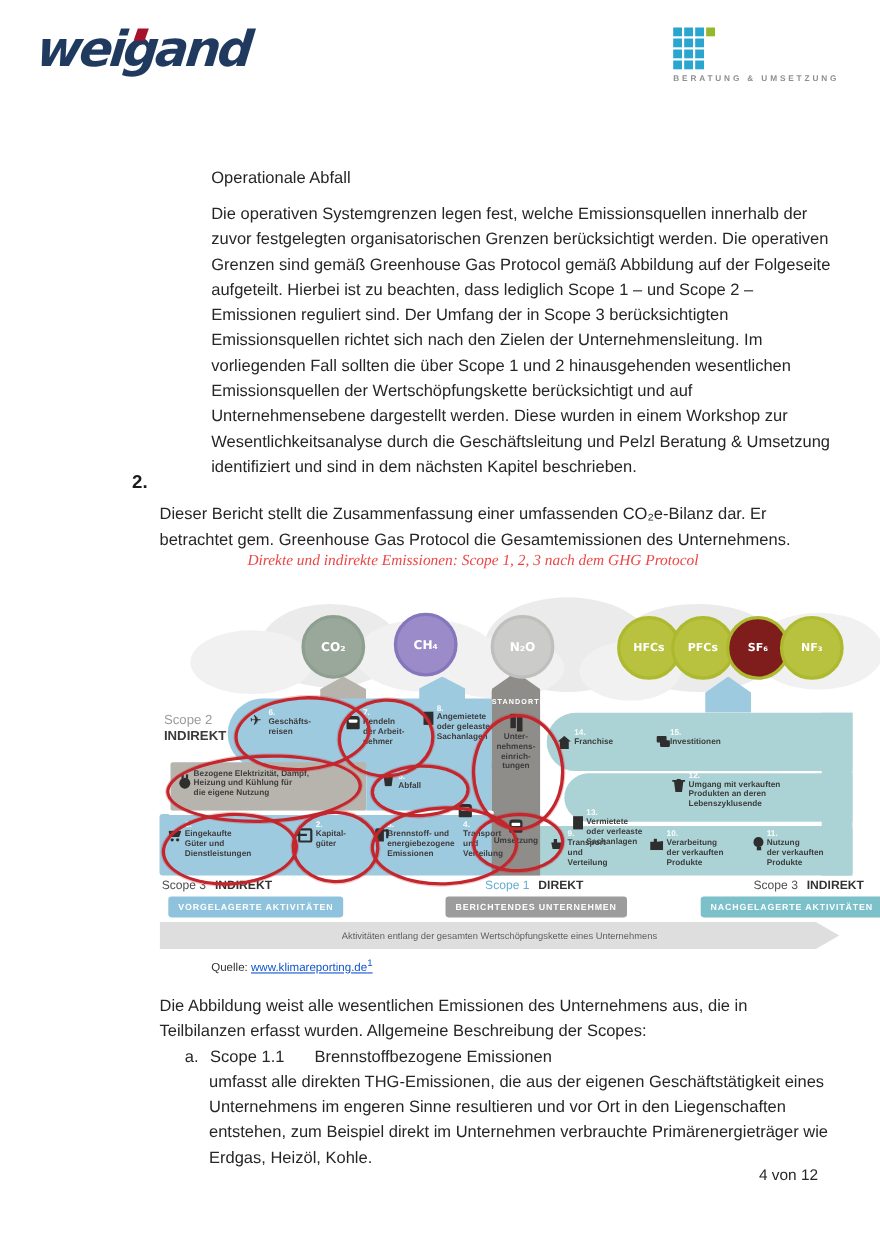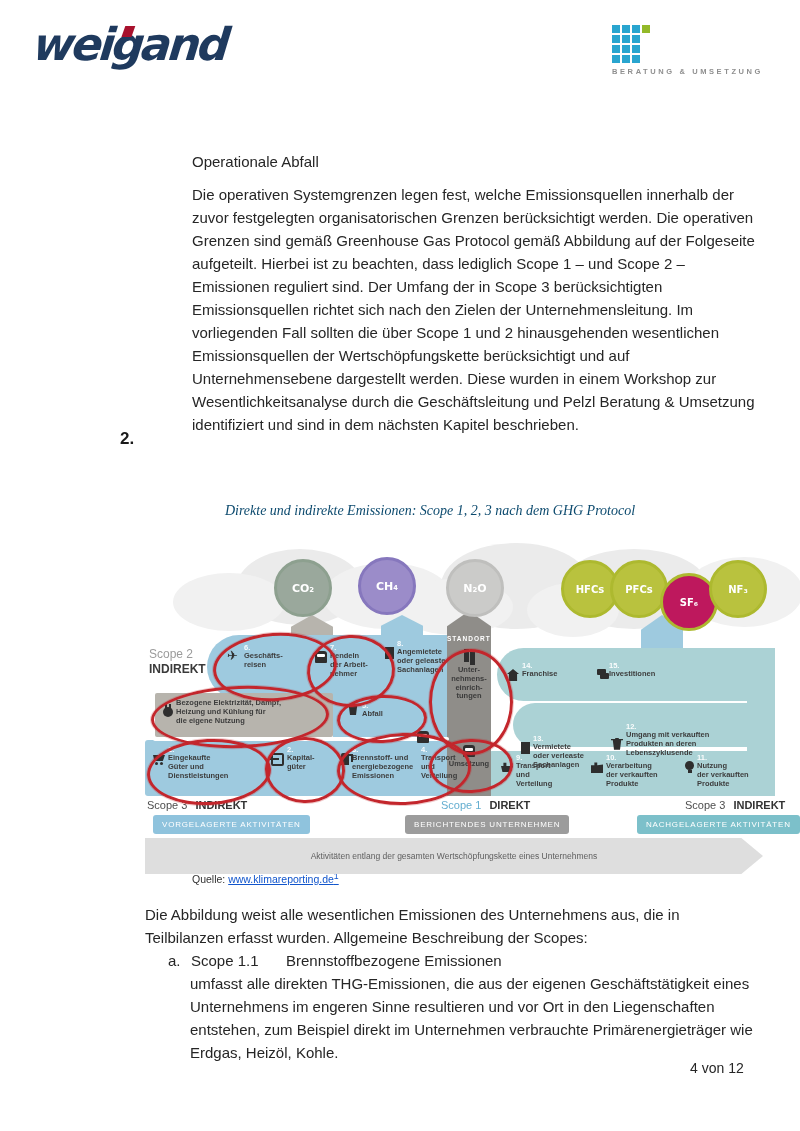--- a/index.html
+++ b/index.html
@@ -19,21 +19,21 @@
   .pcell.green{background:#93b929;}
   .pcell.empty{background:transparent;}
   .pelzl-box{background:#29a5cf;color:#fff;font-weight:700;font-size:29px;letter-spacing:1px;
              height:38px;line-height:38px;padding:0 6px;}
   .pelzl-tagline{margin-top:4px;font-size:7.5px;letter-spacing:2.6px;color:#8f8f8f;font-weight:700;white-space:nowrap;}
   
   .t15{font-size:15px;line-height:23px;}
   .abs{position:absolute;}
   .h2{font-weight:700;font-size:17px;display:flex;gap:11px;color:#1a1a1a;}
   .caption{font-family:"Liberation Serif","DejaVu Serif",serif;font-style:italic;
-           font-size:14px;color:#0c4a6e;text-align:center;}
+           font-size:14px;color:#ef4444;text-align:center;}
   .source{font-size:10.5px;color:#333;}
   .source a{color:#1155cc;text-decoration:underline;cursor:pointer;}
   .list-head{display:flex;font-size:15px;line-height:23px;}
   .list-marker{width:23px;}
   .list-term{width:95px;}
   .pagenum{font-size:14px;color:#262626;}
   
   .diagram{position:absolute;left:145px;top:533px;width:630px;height:335px;}
   .cloud{position:absolute;background:#ebebeb;border-radius:50%;}
   .cloud.lt{background:#f1f1f1;}
@@ -58,23 +58,23 @@
   .dlabel{font-size:7.5px;line-height:8.8px;color:#3d3d3d;font-weight:700;white-space:pre-line;}
   .center-item{position:absolute;z-index:4;width:44px;display:flex;flex-direction:column;
                align-items:center;text-align:center;}
   .center-item .dlabel{text-align:center;color:#3b3b3b;}
   .rc{position:absolute;border:3px solid #c3262c;border-radius:50%;z-index:6;
       box-shadow:0 0 0 1px rgba(195,38,44,.25);}
   .footer-scope{position:absolute;z-index:3;font-size:11px;white-space:nowrap;}
   .footer-scope .s{color:#4e4e4e;}
   .footer-scope .s.blue-txt{color:#64aed0;}
   .footer-scope .t{font-weight:700;color:#333;margin-left:8px;}
-  .pill{position:absolute;z-index:3;color:#fff;font-weight:400;font-size:8px;letter-spacing:.8px;
+  .pill{position:absolute;z-index:3;color:#fff;font-weight:700;font-size:8px;letter-spacing:.8px;
         padding:5px 9px;border-radius:3px;white-space:nowrap;}
-  .flowarrow{position:absolute;left:0;top:305px;width:618px;height:36px;background:#dedede;
+  .flowarrow{position:absolute;left:0;top:305px;width:618px;height:25px;background:#dedede;
              clip-path:polygon(0 0,96.5% 0,100% 50%,96.5% 100%,0 100%);
              display:flex;align-items:center;justify-content:center;
              font-size:8.5px;color:#5f5f5f;z-index:1;}
   
   .ic{position:relative;width:12px;height:12px;flex:0 0 auto;margin-top:8px;}
   .ic.ctr{margin-top:0;}
   .ic-plane::before{content:"✈";font-family:"DejaVu Sans",sans-serif;font-size:13px;color:#2e2e2e;
                     position:absolute;top:-3px;left:-2px;}
   .ic-train,.ic-tram,.ic-bus{background:#2e2e2e;border-radius:3px 3px 1px 1px;}
   .ic-train::after,.ic-tram::after,.ic-bus::after{content:"";position:absolute;left:2px;top:2.5px;
@@ -134,40 +134,41 @@
     </div>
     <div class="pelzl-tagline">BERATUNG &amp; UMSETZUNG</div>
   </div>
 
   <div class="abs t15" style="left:192px;top:150px;">Operationale Abfall</div>
   <div class="abs t15" style="left:192px;top:183px;width:566px;">Die operativen Systemgrenzen legen fest, welche Emissionsquellen innerhalb der zuvor festgelegten organisatorischen Grenzen berücksichtigt werden. Die operativen Grenzen sind gemäß Greenhouse Gas Protocol gemäß Abbildung auf der Folgeseite aufgeteilt. Hierbei ist zu beachten, dass lediglich Scope 1 – und Scope 2 – Emissionen reguliert sind. Der Umfang der in Scope 3 berücksichtigten Emissionsquellen richtet sich nach den Zielen der Unternehmensleitung. Im vorliegenden Fall sollten die über Scope 1 und 2 hinausgehenden wesentlichen Emissionsquellen der Wertschöpfungskette berücksichtigt und auf Unternehmensebene dargestellt werden. Diese wurden in einem Workshop zur Wesentlichkeitsanalyse durch die Geschäftsleitung und Pelzl Beratung &amp; Umsetzung identifiziert und sind in dem nächsten Kapitel beschrieben.</div>
 
   <div class="abs h2" style="left:120px;top:429px;">
     <span>2.</span>
   </div>
+  <div class="abs t15" style="left:145px;top:456px;width:605px;">Dieser Bericht stellt die Zusammenfassung einer umfassenden CO₂e-Bilanz dar. Er betrachtet gem. Greenhouse Gas Protocol die Gesamtemissionen des Unternehmens.</div>
 
   <div class="abs caption" style="left:115px;top:503px;width:630px;">Direkte und indirekte Emissionen: Scope 1, 2, 3 nach dem GHG Protocol</div>
 
   <div class="diagram">
 
     <div class="cloud" style="left:92px;top:16px;width:126px;height:76px;"></div>
     <div class="cloud lt" style="left:28px;top:40px;width:112px;height:58px;"></div>
     <div class="cloud lt" style="left:178px;top:30px;width:128px;height:66px;"></div>
     <div class="cloud" style="left:296px;top:10px;width:150px;height:86px;"></div>
     <div class="cloud lt" style="left:250px;top:46px;width:118px;height:56px;"></div>
     <div class="cloud" style="left:414px;top:16px;width:150px;height:80px;"></div>
     <div class="cloud lt" style="left:540px;top:24px;width:118px;height:70px;"></div>
     <div class="cloud lt" style="left:382px;top:50px;width:92px;height:54px;"></div>
 
     <div class="gas" style="left: 129px; top: 26px; background: rgb(154, 168, 156); border-color: rgb(141, 160, 143);">CO₂</div>
     <div class="gas" style="left: 213px; top: 24px; background: rgb(155, 140, 201); border-color: rgb(134, 119, 189);">CH₄</div>
     <div class="gas" style="left: 301px; top: 26px; background: rgb(203, 203, 201); border-color: rgb(191, 191, 189);">N₂O</div>
     <div class="gas" style="left: 416px; top: 27px; font-size: 10px; background: rgb(185, 194, 62); border-color: rgb(173, 185, 47);">HFCs</div>
     <div class="gas" style="left: 465px; top: 27px; font-size: 10px; background: rgb(185, 194, 62); border-color: rgb(173, 185, 47);">PFCs</div>
-    <div class="gas" style="left: 515px; top: 40px; font-size: 10px; background: #be185d; border-color: rgb(173, 185, 47);">SF₆</div>
+    <div class="gas" style="left: 515px; top: 27px; font-size: 10px; background: #7f1d1d; border-color: rgb(173, 185, 47);">SF₆</div>
     <div class="gas" style="left: 564px; top: 27px; font-size: 10px; background: rgb(185, 194, 62); border-color: rgb(173, 185, 47);">NF₃</div>
 
     <div class="uparrow grayband" style="left:146px;top:82px;width:42px;height:26px;"></div>
     <div class="band grayband" style="left:150px;top:106px;width:34px;height:56px;"></div>
     <div class="uparrow blue" style="left:236px;top:82px;width:42px;height:24px;"></div>
     <div class="uparrow" style="left:302px;top:78px;width:44px;height:34px;background:#8f8d89;"></div>
     <div class="uparrow blue" style="left:496px;top:82px;width:42px;height:33px;"></div>
 
     <div class="side-label" style="left:4px;top:114px;">
       <div class="s">Scope 2</div>
@@ -296,21 +297,21 @@
     </div>
     <div class="ditem" style="left:376px;top:174px;margin-top:27px;">
       <i class="ic ic-building"></i>
       <div class="dtxt">
           <b class="dnum">13.</b>
         <div class="dlabel">Vermietete
 oder verleaste
 Sachanlagen</div>
         </div>
     </div>
-    <div class="ditem" style="left:466px;top:189px;align-items:center;">
+    <div class="ditem" style="left:466px;top:167px;">
       <i class="ic ic-trash"></i>
       <div class="dtxt">
           <b class="dnum">12.</b>
         <div class="dlabel">Umgang mit verkauften
 Produkten an deren
 Lebenszyklusende</div>
         </div>
     </div>
     <div class="ditem" style="left:356px;top:220px;">
       <i class="ic ic-ship"></i>

